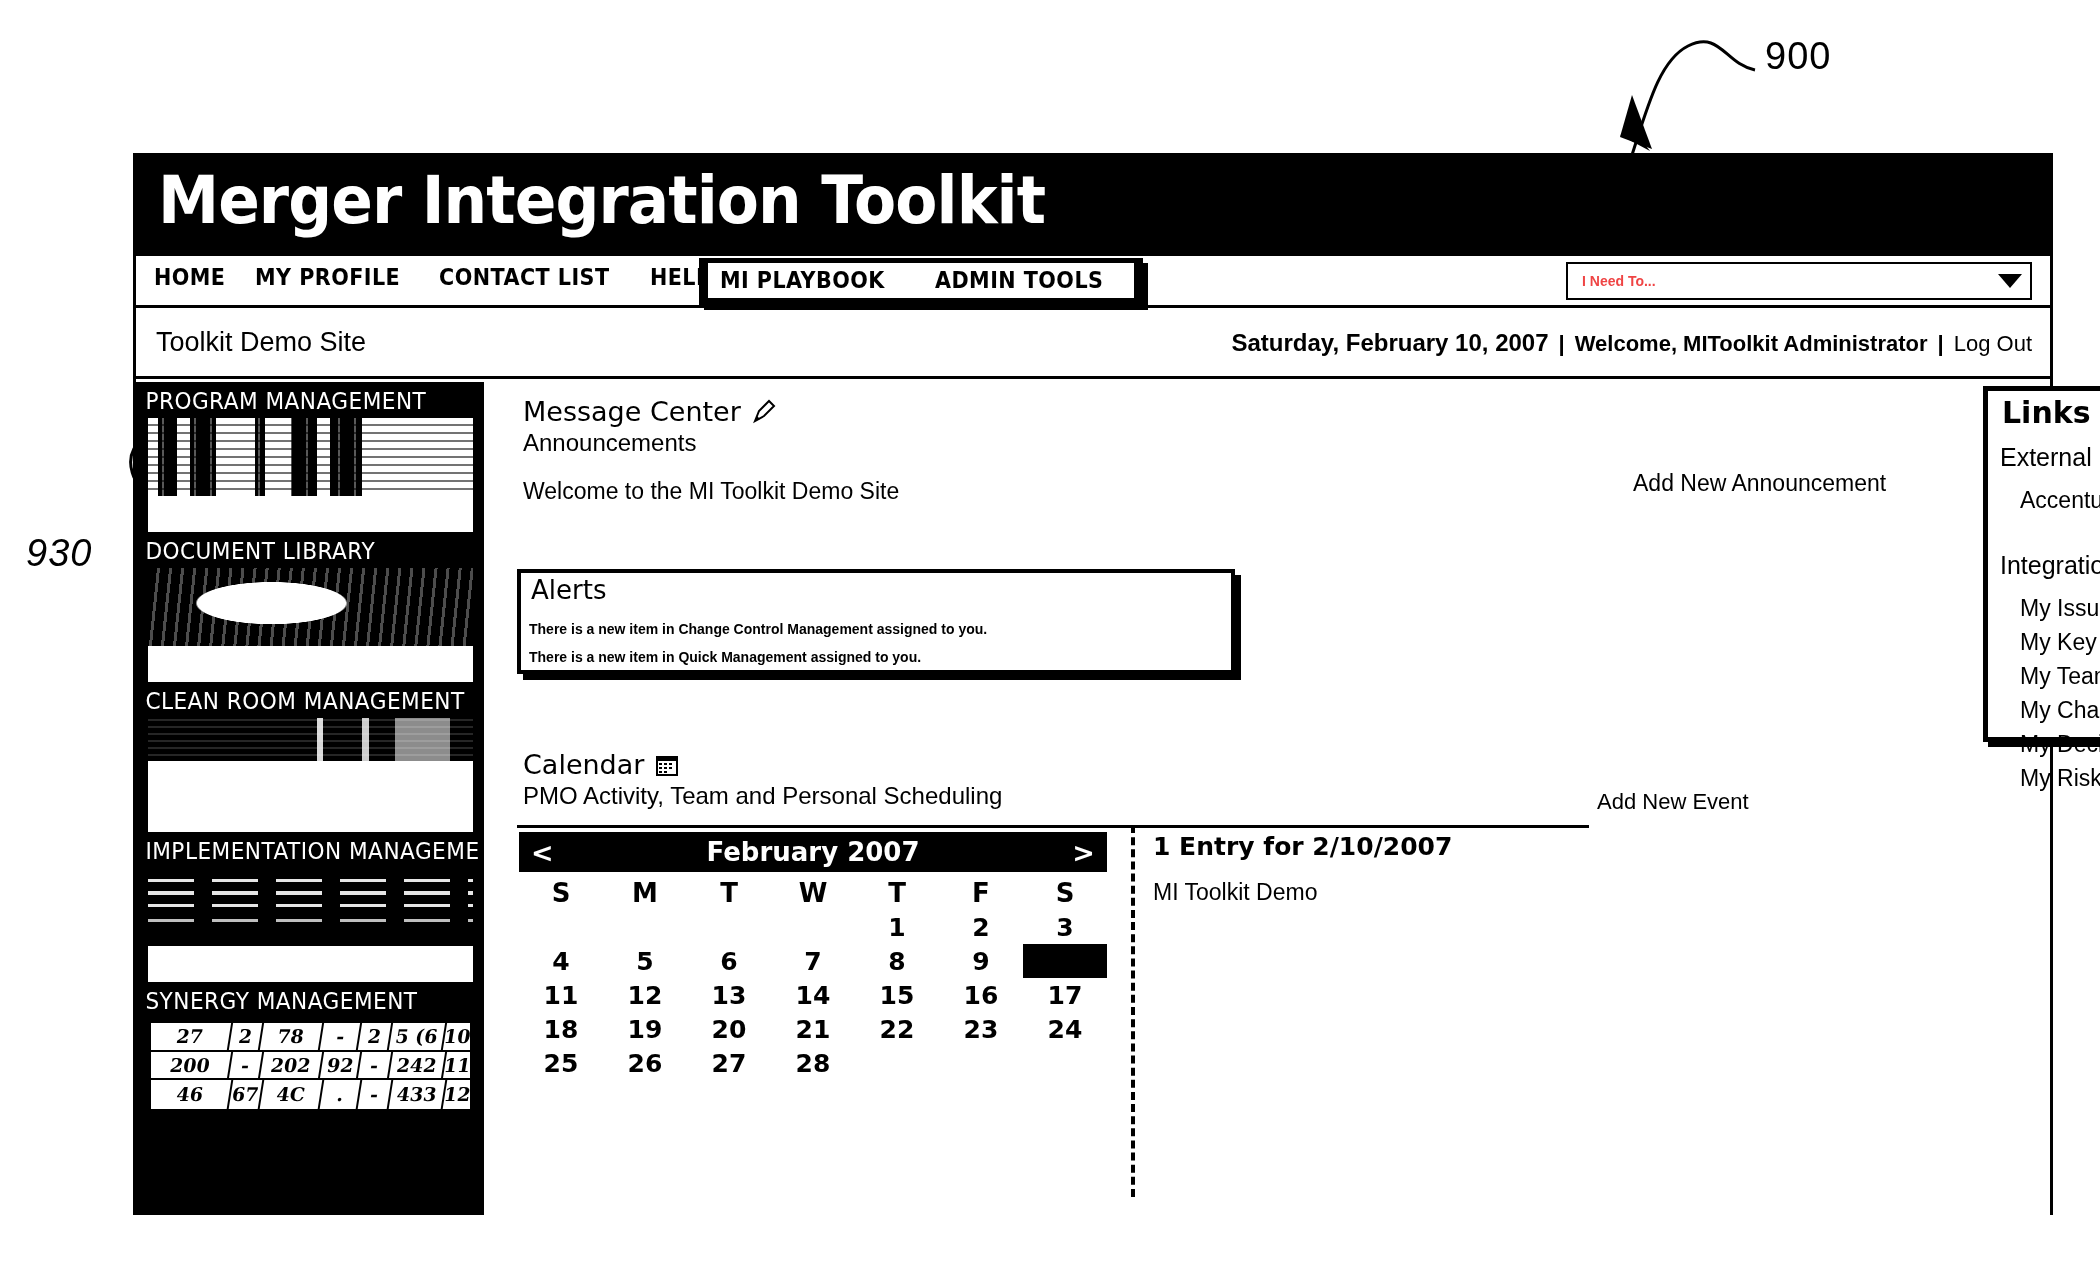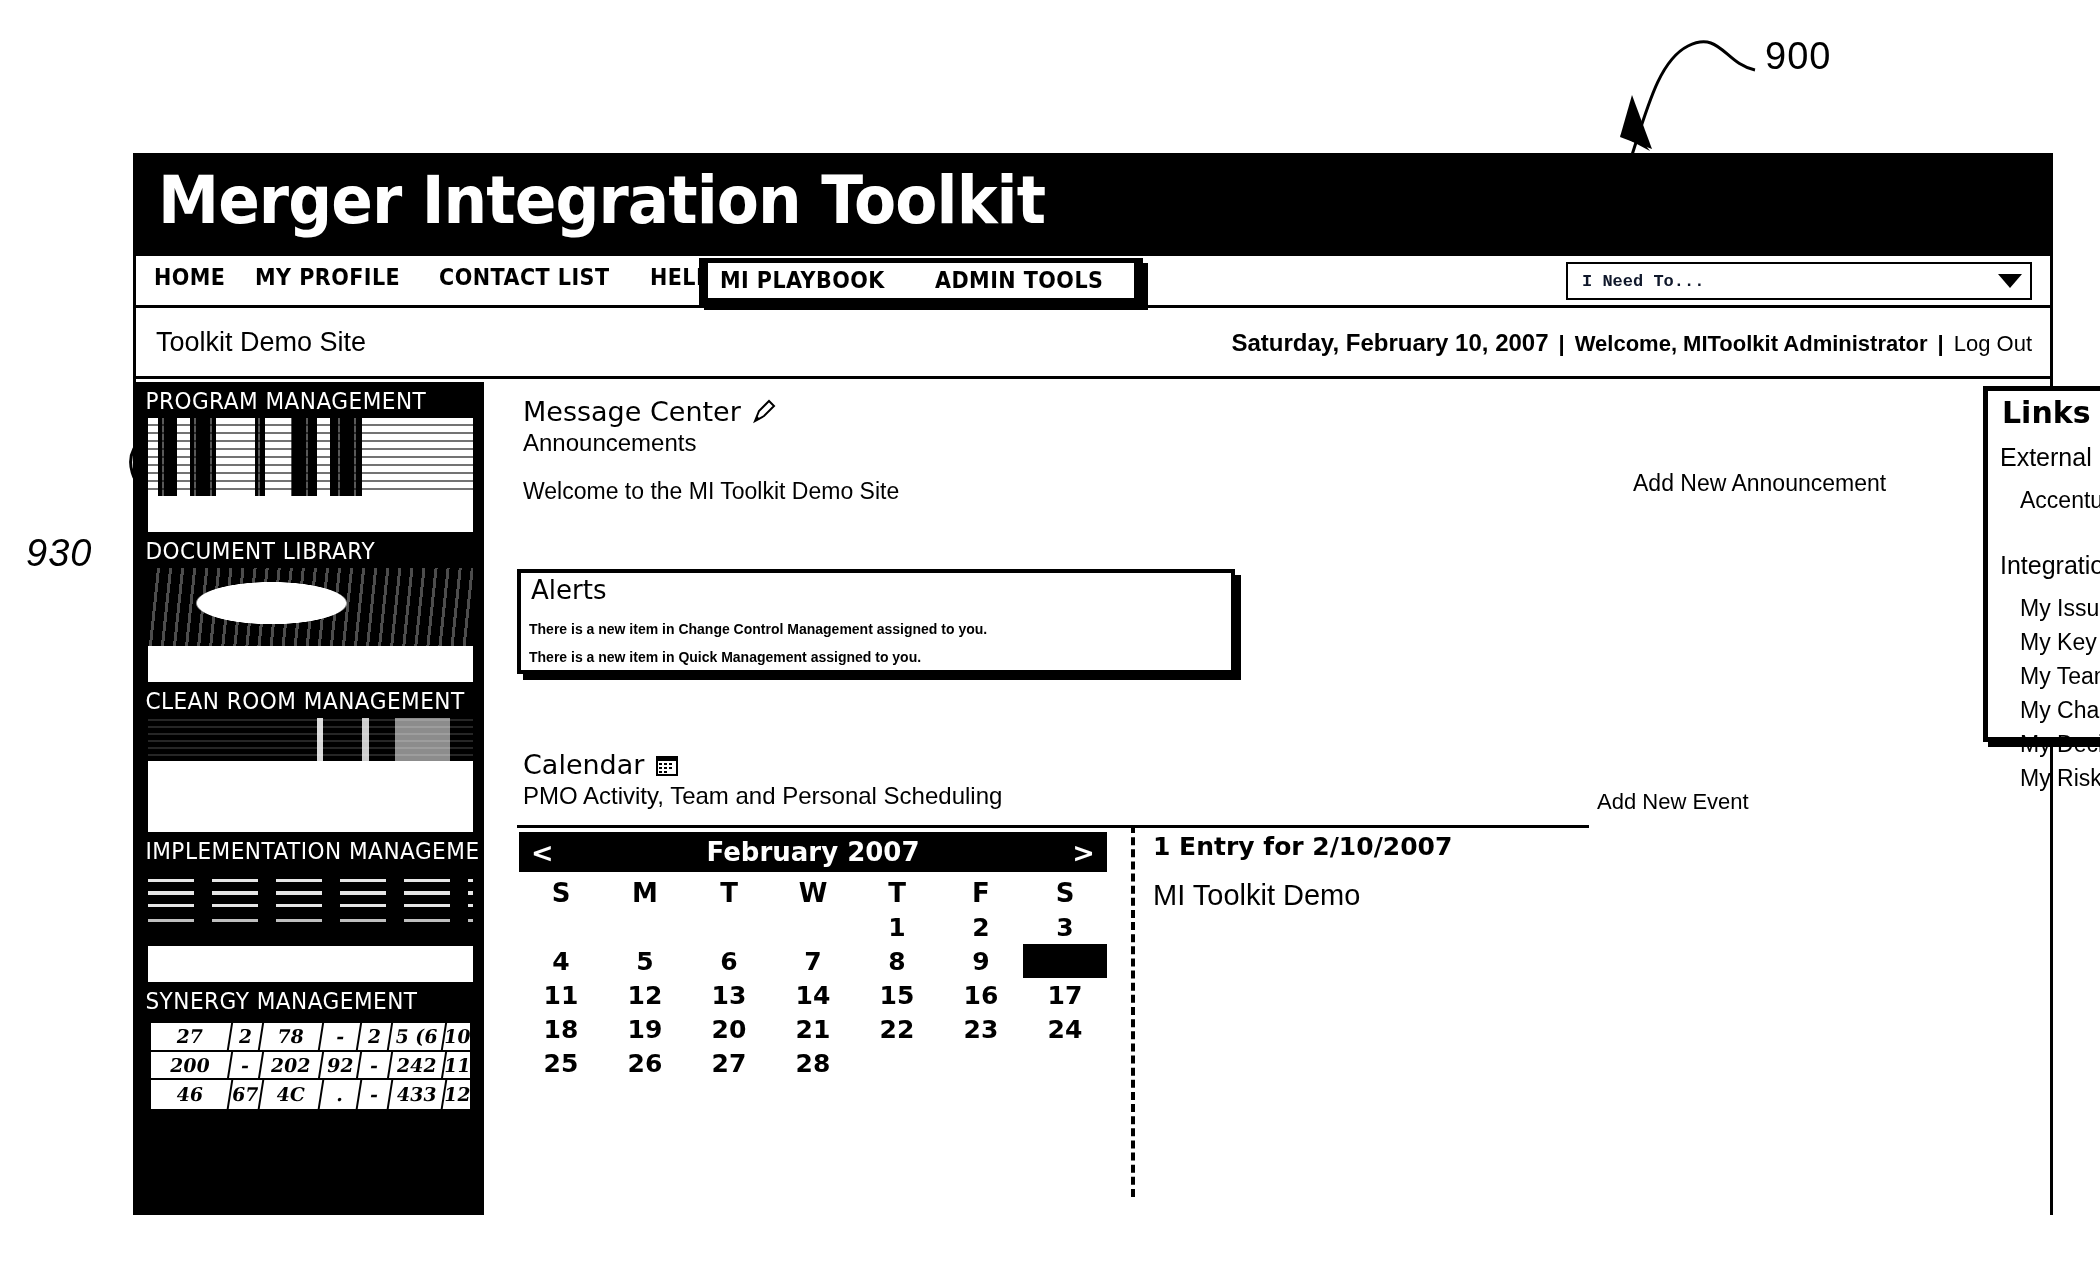--- a/index.html
+++ b/index.html
@@ -107,24 +107,24 @@
     right: 18px; top: 6px;
     width: 466px; height: 38px;
     border: 2px solid #000;
     background: #fff;
     display: flex;
     align-items: center;
     justify-content: space-between;
     padding: 0 8px 0 14px;
   }
   #need-to-label {
-    font-family: Liberation Mono, monospace;
-    font-weight: bold;
-    font-size: 17px;
-    color: #0f172a;
+    font-family: Liberation Sans, sans-serif;
+    font-weight: bold;
+    font-size: 14px;
+    color: #ef4444;
     white-space: nowrap;
   }
   .chev-down {
     width: 0; height: 0;
     border-left: 12px solid transparent;
     border-right: 12px solid transparent;
     border-top: 14px solid #000;
   }
 
   
@@ -417,21 +417,21 @@
     left: 666px; top: 450px;
     font-family: "DejaVu Sans", sans-serif;
     font-weight: bold;
     font-size: 25px;
     color: #000;
     white-space: nowrap;
   }
   #entry-item {
     position: absolute;
     left: 666px; top: 497px;
-    font-size: 29px;
+    font-size: 23px;
     color: #000;
     white-space: nowrap;
   }
 
   
   #links-panel {
     position: absolute;
     left: 1496px; top: 4px;
     width: 390px; height: 356px;
     border: 5px solid #000;

